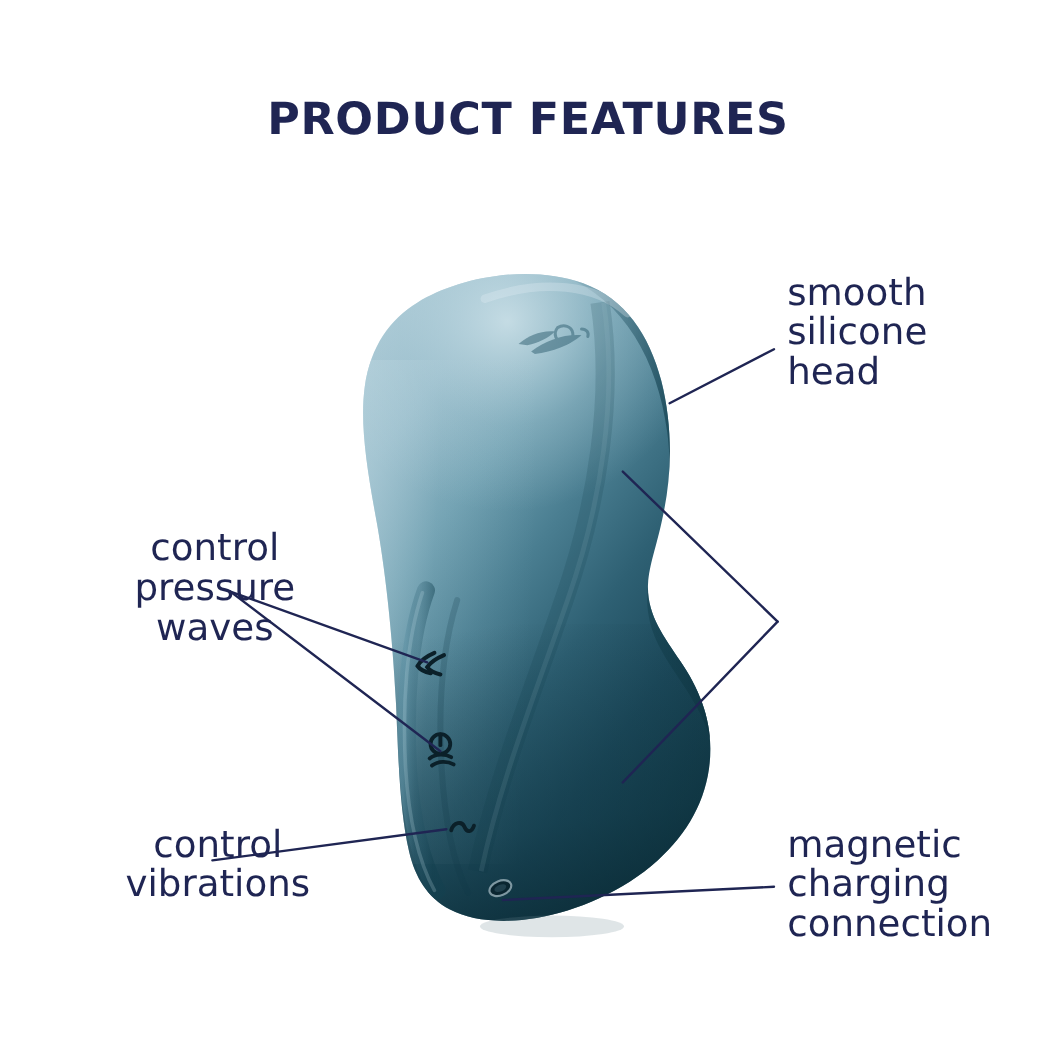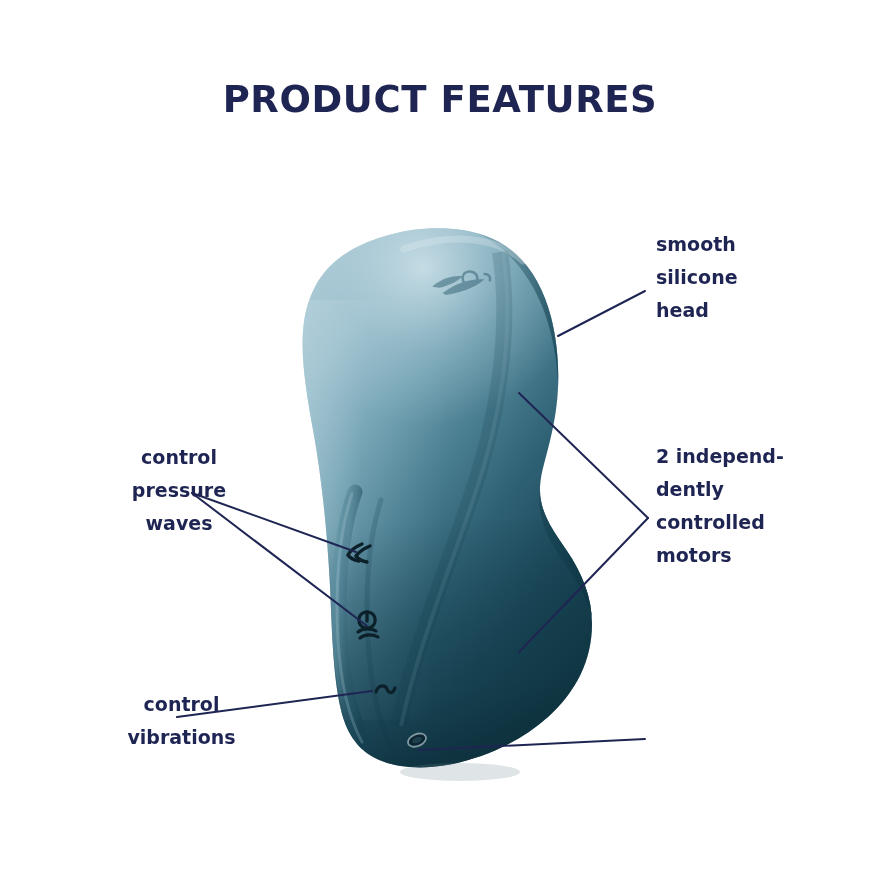--- a/index.html
+++ b/index.html
@@ -30,24 +30,24 @@
     font-weight: bold;
     letter-spacing: 0.6px;
     color: #1f2553;
     font-family: "DejaVu Sans", sans-serif;
   }
 
   
   .callout {
     position: absolute;
     color: #1f2553;
-    font-size: 19px;
+    font-size: 31px;
     line-height: 33px;
     font-family: "DejaVu Sans", sans-serif;
-    font-weight: 700;
+    font-weight: 400;
     white-space: pre-line;
   }
   .callout.right { text-align: left; }
   .callout.left  { text-align: center; }
 
   #label-smooth-silicone-head { left: 656px; top: 228px; width: 210px; }
   #label-two-motors           { left: 656px; top: 440px; width: 215px; }
   #label-magnetic-charging    { left: 656px; top: 688px; width: 220px; }
   #label-control-pressure     { left: 74px;  top: 441px; width: 210px; }
   #label-control-vibrations   { left: 74px;  top: 688px; width: 215px; }
@@ -224,25 +224,24 @@
       <polyline points="192,493 356,552"></polyline>
       <polyline points="192,493 367,626"></polyline>
       <polyline points="177,717 372,691"></polyline>
     </g>
   </svg>
 
   <div class="callout right" id="label-smooth-silicone-head">smooth
 silicone
 head</div>
 
-  <div class="callout right" id="label-two-motors">2 independ-
-dently
-controlled
-motors</div>
-
+
+  <div class="callout right" id="label-magnetic-charging">magnetic
+charging
+connection</div>
 
   <div class="callout left" id="label-control-pressure">control
 pressure
 waves</div>
 
   <div class="callout left" id="label-control-vibrations">control
 vibrations</div>
 
 </div>
 

